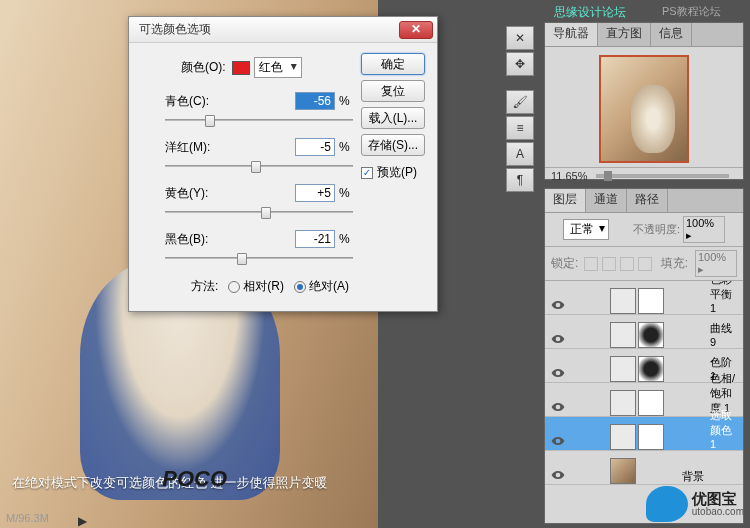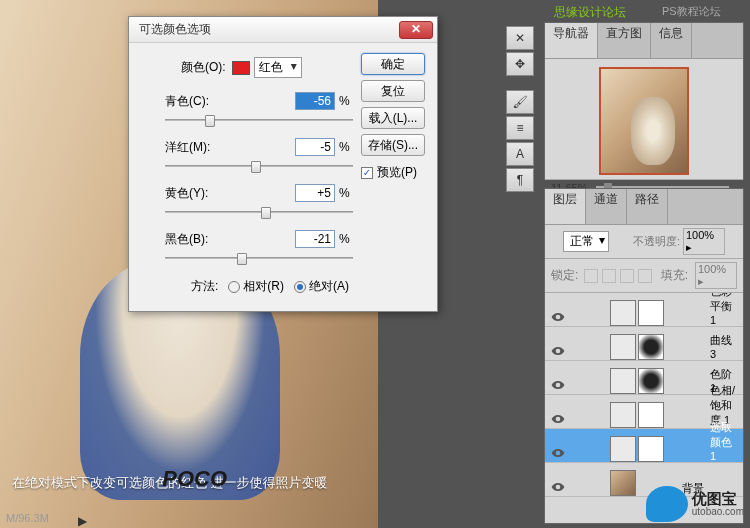--- a/index.html
+++ b/index.html
@@ -44,29 +44,29 @@
 .radio.checked::after { content: ""; width: 6px; height: 6px; background: #3070c0; border-radius: 50%; }
 
 .dlg-btn { display: block; width: 100%; height: 22px; margin-bottom: 5px; background: linear-gradient(#fdfdfd,#e4e4e4); border: 1px solid #999; border-radius: 3px; cursor: pointer; text-align: center; line-height: 20px; }
 .dlg-btn.primary { border: 1px solid #4a80c0; box-shadow: 0 0 2px #6aa0e0; }
 .preview-row { margin-top: 8px; display: flex; align-items: center; }
 .checkbox { width: 12px; height: 12px; border: 1px solid #777; background: #fff; margin-right: 4px; display: inline-flex; align-items: center; justify-content: center; }
 .checkbox.checked::after { content: "✓"; font-size: 10px; color: #2060c0; line-height: 10px; }
 
 
 .right-area { position: absolute; left: 492px; top: 0; width: 258px; height: 528px; background: #535353; }
-.header-text { position: absolute; top: 4px; left: 62px; color: #84cc16; font-size: 12px; }
+.header-text { position: absolute; top: 4px; left: 62px; color: #5eead4; font-size: 12px; }
 .header-text2 { position: absolute; top: 4px; left: 170px; color: #aaa; font-size: 11px; }
 
 .tool-col { position: absolute; left: 14px; top: 26px; width: 30px; }
 .tool-col2 { position: absolute; left: 14px; top: 90px; width: 30px; }
 .tool-btn { width: 28px; height: 24px; background: linear-gradient(#e8e8e8,#cfcfcf); border: 1px solid #888; margin-bottom: 2px; display: flex; align-items: center; justify-content: center; color: #333; }
 
 .panel { position: absolute; background: #d8d8d8; border: 1px solid #666; }
-.panel-tabs { height: 36px; background: #bfbfbf; display: flex; border-bottom: 1px solid #999; }
+.panel-tabs { height: 24px; background: #bfbfbf; display: flex; border-bottom: 1px solid #999; }
 .panel-tab { padding: 2px 8px; color: #333; border-right: 1px solid #999; cursor: pointer; }
 .panel-tab.active { background: #d8d8d8; }
 
 .nav-panel { left: 52px; top: 22px; width: 200px; height: 158px; }
 .nav-thumb { margin: 8px auto 4px; width: 90px; height: 108px; border: 2px solid #c05030; background: linear-gradient(135deg, #e8d5b8 0%, #c4a078 50%, #856548 100%); position: relative; }
 .nav-figure { position: absolute; left: 30px; top: 28px; width: 44px; height: 68px; background: radial-gradient(ellipse, #f0e8d8 20%, #d8c8b0 50%, #b0987a 100%); border-radius: 40%; }
 .nav-footer { display: flex; align-items: center; padding: 2px 6px; border-top: 1px solid #aaa; }
 .nav-zoom { font-size: 11px; color: #333; }
 .nav-slider { flex: 1; height: 4px; background: #aaa; margin: 0 8px; position: relative; }
 .nav-slider-thumb { position: absolute; left: 8px; top: -3px; width: 8px; height: 10px; background: #888; }
@@ -259,21 +259,21 @@
         <div class="layer-row">
           <div class="eye">
             <svg viewBox="0 0 24 24">
               <path fill="#555" d="M12 5C7 5 2.7 8.1 1 12c1.7 3.9 6 7 11 7s9.3-3.1 11-7c-1.7-3.9-6-7-11-7zm0 11a4 4 0 110-8 4 4 0 010 8z"></path>
             </svg>
           </div>
           <div class="layer-thumbs">
             <div class="lthumb adj"></div>
             <div class="lthumb mask-dark"></div>
           </div>
-          <div class="layer-name">曲线 3</div>
+          <div class="layer-name">曲线 9</div>
         </div>
         <div class="layer-row">
           <div class="eye">
             <svg viewBox="0 0 24 24">
               <path fill="#555" d="M12 5C7 5 2.7 8.1 1 12c1.7 3.9 6 7 11 7s9.3-3.1 11-7c-1.7-3.9-6-7-11-7zm0 11a4 4 0 110-8 4 4 0 010 8z"></path>
             </svg>
           </div>
           <div class="layer-thumbs">
             <div class="lthumb adj"></div>
             <div class="lthumb mask-dark"></div>

